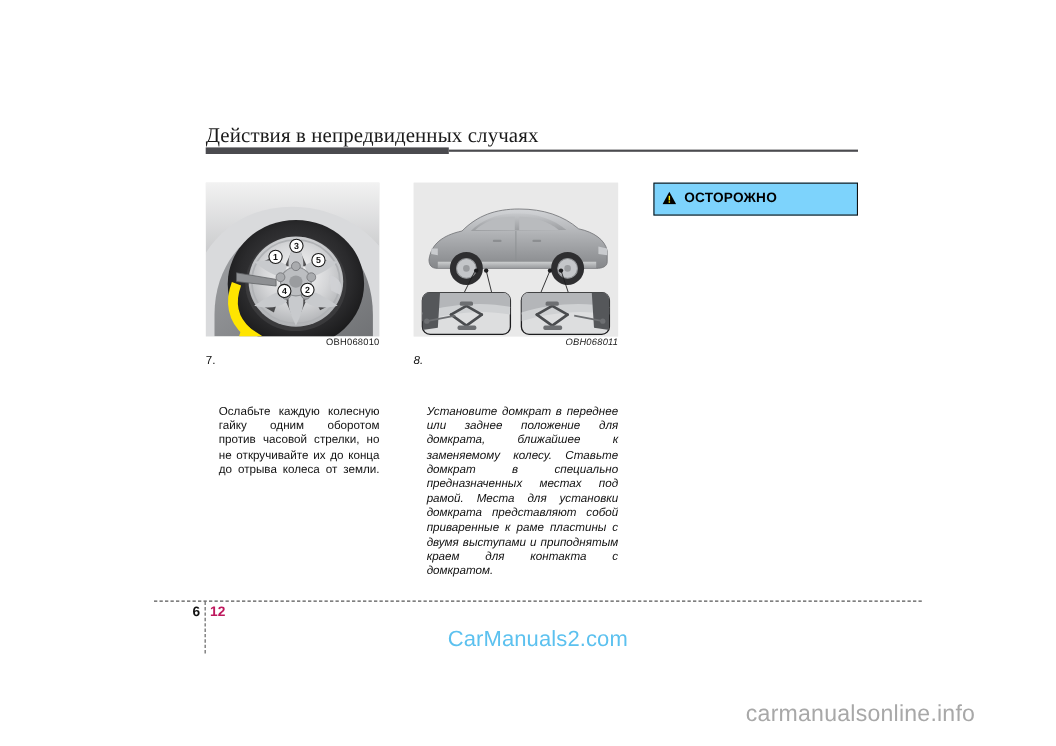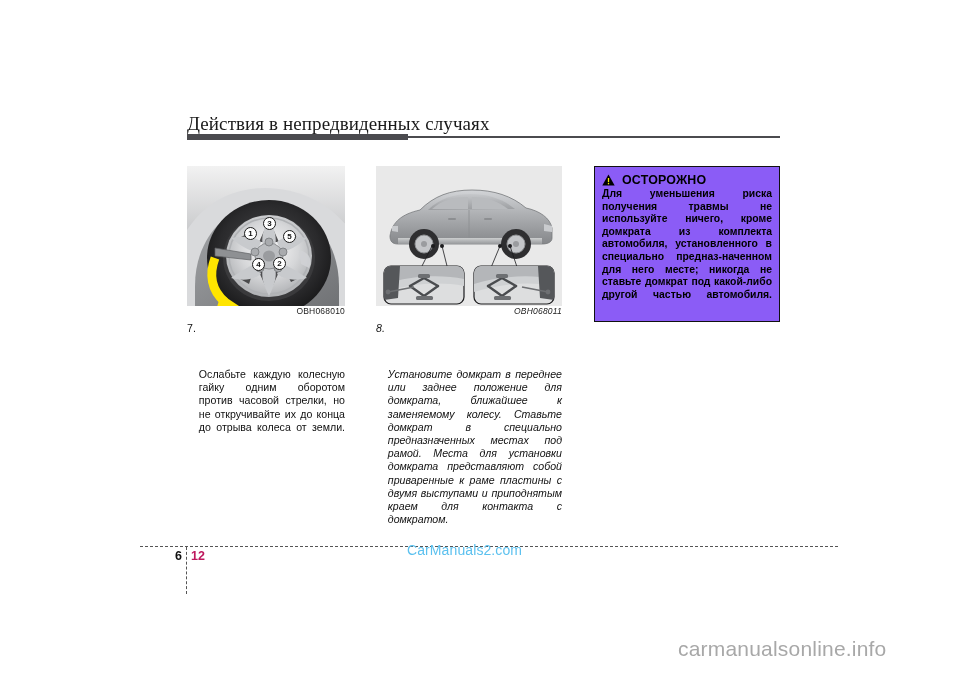--- a/index.html
+++ b/index.html
@@ -101,21 +101,21 @@
   }
   .step-text::after {
     content: "";
     display: inline-block;
     width: 100%;
   }
 
   
   #warning-box {
     position: relative;
-    background: #8b5cf6;
+    background: #7dd3fc;
     border: 1.5px solid #111111;
     padding: 6px 7px 7px 7px;
     box-sizing: border-box;
     width: 186px;
   }
   #warning-head {
     display: flex;
     align-items: center;
     gap: 7px;
     margin-bottom: 1px;
@@ -190,23 +190,23 @@
     font-family: "Liberation Sans", sans-serif;
     font-size: 12.5px;
     font-weight: bold;
     color: #be185d;
   }
 
   
   #watermark-center {
     position: absolute;
     left: 407px;
-    top: 542px;
-    font-family: "Liberation Sans", sans-serif;
-    font-size: 14px;
+    top: 570px;
+    font-family: "Liberation Sans", sans-serif;
+    font-size: 20px;
     color: #5cc1ef;
     letter-spacing: .1px;
     white-space: nowrap;
   }
   #watermark-bottom {
     position: absolute;
     left: 678px;
     top: 637px;
     font-family: "Liberation Sans", sans-serif;
     font-size: 21px;
@@ -451,21 +451,20 @@
     <div id="warning-head">
       <span id="warning-triangle">
         <svg width="13" height="12" viewBox="0 0 13 12">
           <path d="M6.5 0.4 L12.7 11.6 L0.3 11.6 Z" fill="#000000"></path>
           <rect x="5.85" y="4.0" width="1.3" height="4.2" fill="#ffee00"></rect>
           <rect x="5.85" y="9.0" width="1.3" height="1.3" fill="#ffee00"></rect>
         </svg>
       </span>
       <span id="warning-title">ОСТОРОЖНО</span>
     </div>
-    <div id="warning-body">Для уменьшения риска получения травмы не используйте ничего, кроме домкрата из комплекта автомобиля, установленного в специально предназ-наченном для него месте; никогда не ставьте домкрат под какой-либо другой частью автомобиля.</div>
   </div>
 </div>
 
 <div id="footer-dash-h"></div>
 <div id="footer-dash-v"></div>
 <div id="footer-chapter">6</div>
 <div id="footer-page">12</div>
 
 <div id="watermark-center">CarManuals2.com</div>
 <div id="watermark-bottom">carmanualsonline.info</div>

